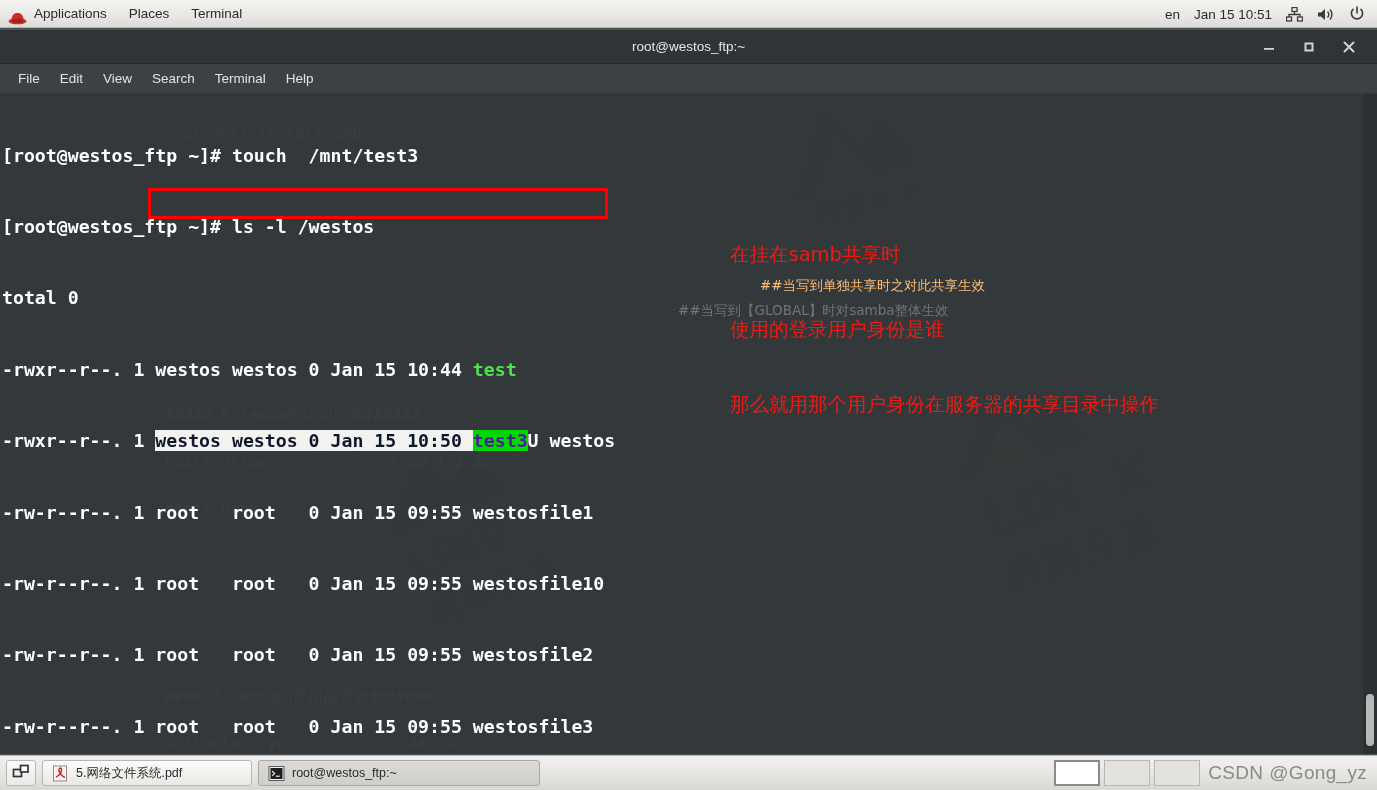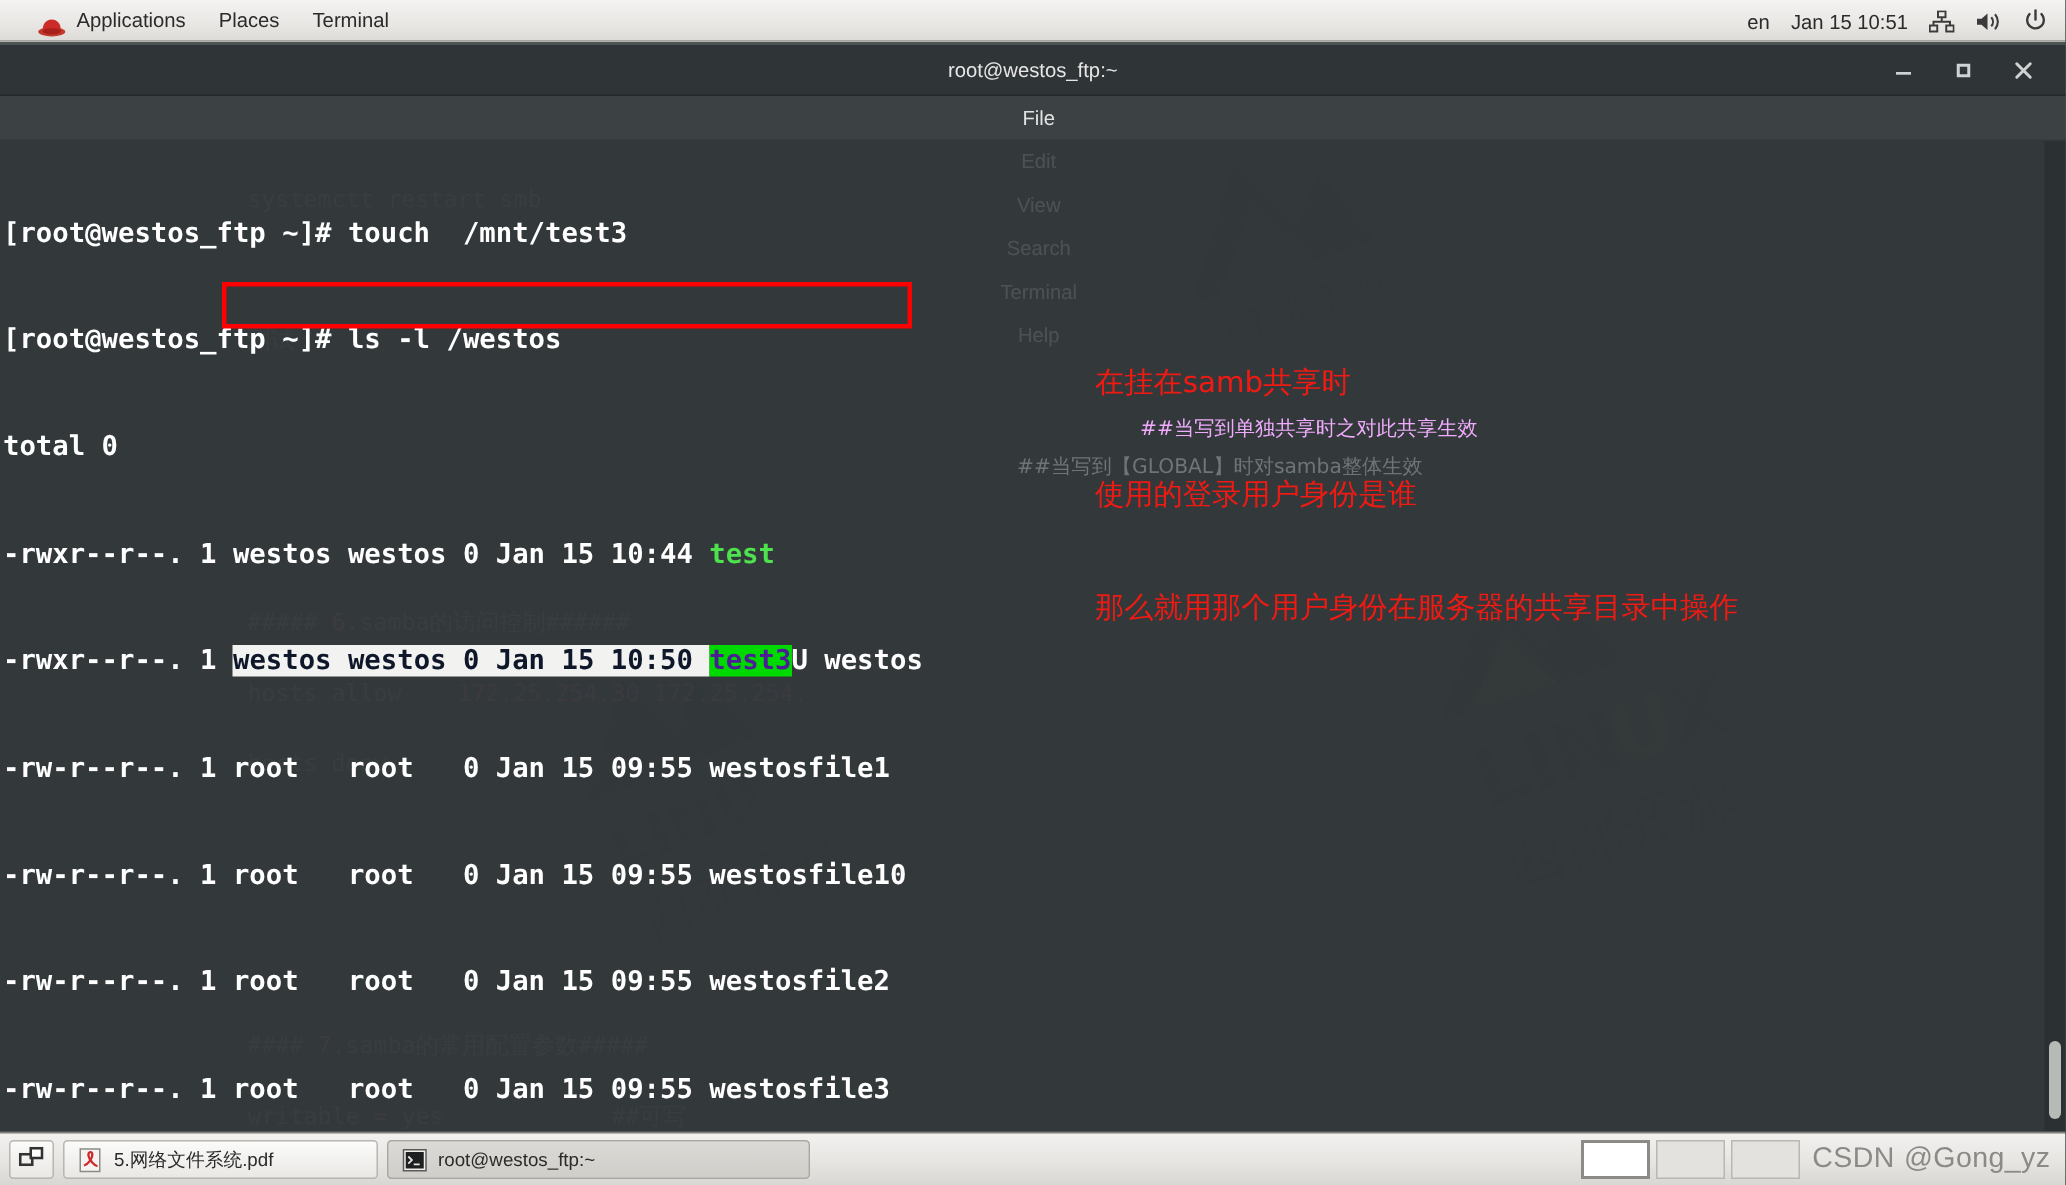--- a/index.html
+++ b/index.html
@@ -13,21 +13,21 @@
 
   
   #top-panel {
     position: absolute; left: 0; top: 0; width: 1377px; height: 28px;
     background: linear-gradient(to bottom, #f4f3f1 0%, #e8e7e4 60%, #dcdbd8 100%);
     border-bottom: 1px solid #b5b3ae;
     display: flex; align-items: center;
     font-size: 13.5px; color: #2b2b2b;
   }
   .panel-menu { padding: 0 11px; line-height: 27px; height: 27px; cursor: default; }
-  .panel-menu:first-child { padding-left: 25px; display: flex; align-items: center; gap: 7px; }
+  .panel-menu:first-child { padding-left: 8px; display: flex; align-items: center; gap: 7px; }
   #panel-right { margin-left: auto; display: flex; align-items: flex-end; gap: 14px; padding-right: 12px; }
   #panel-right .pi { display: flex; align-items: center; }
   .redhat-logo { width: 19px; height: 13px; position: relative; display:inline-block; }
 
   
   #pdf-bg {
     position: absolute; left: 0; top: 28px; width: 1377px; height: 727px;
     background: #4d5253;
     overflow: hidden;
   }
@@ -51,21 +51,21 @@
   
   #annotations {
     position: absolute; left: 730px; top: 192px; z-index: 40;
     font-family: "DejaVu Sans", sans-serif; color: #f01a13;
     font-size: 19px; line-height: 25px; white-space: pre;
   }
   #annotations .big { font-size: 19.5px; }
   #ann-gray1 {
     position: absolute; left: 760px; top: 277px; z-index: 40;
     font-family: "DejaVu Sans", sans-serif; font-size: 13.5px;
-    color: #f0abfc; white-space: pre;
+    color: #fdba74; white-space: pre;
   }
   #ann-gray2 {
     position: absolute; left: 678px; top: 302px; z-index: 40;
     font-family: "DejaVu Sans", sans-serif; font-size: 13.5px;
     color: #6f7475; white-space: pre;
   }
 
   
   #terminal-window {
     position: absolute; left: 0; top: 30px; width: 1377px; height: 724px; z-index: 20;
@@ -80,21 +80,21 @@
     font-size: 13.5px; color: #e6e6e6; font-family: "Liberation Sans", sans-serif;
   }
   #win-buttons { margin-left: auto; display: flex; align-items: center; gap: 24px; padding-right: 20px; z-index: 2; }
   .wbtn { width: 16px; height: 16px; position: relative; cursor: default; }
   .wbtn svg { display: block; }
 
   #menubar {
     height: 30px; background: #3c4244;
     display: flex; align-items: center; padding-left: 8px;
     border-bottom: 1px solid #33393b;
-    font-size: 13.5px; color: #e2e2e2; flex-direction: column;
+    font-size: 13.5px; color: #e2e2e2;
   }
   .menuitem { padding: 0 10px; line-height: 29px; cursor: default; }
 
   #term-body {
     position: relative; height: 660px; background: rgba(46,52,54,0.83);
     overflow: hidden;
   }
   #term-text {
     position: absolute; left: 2px; top: 2px;
     font-family: "DejaVu Sans Mono", monospace;

